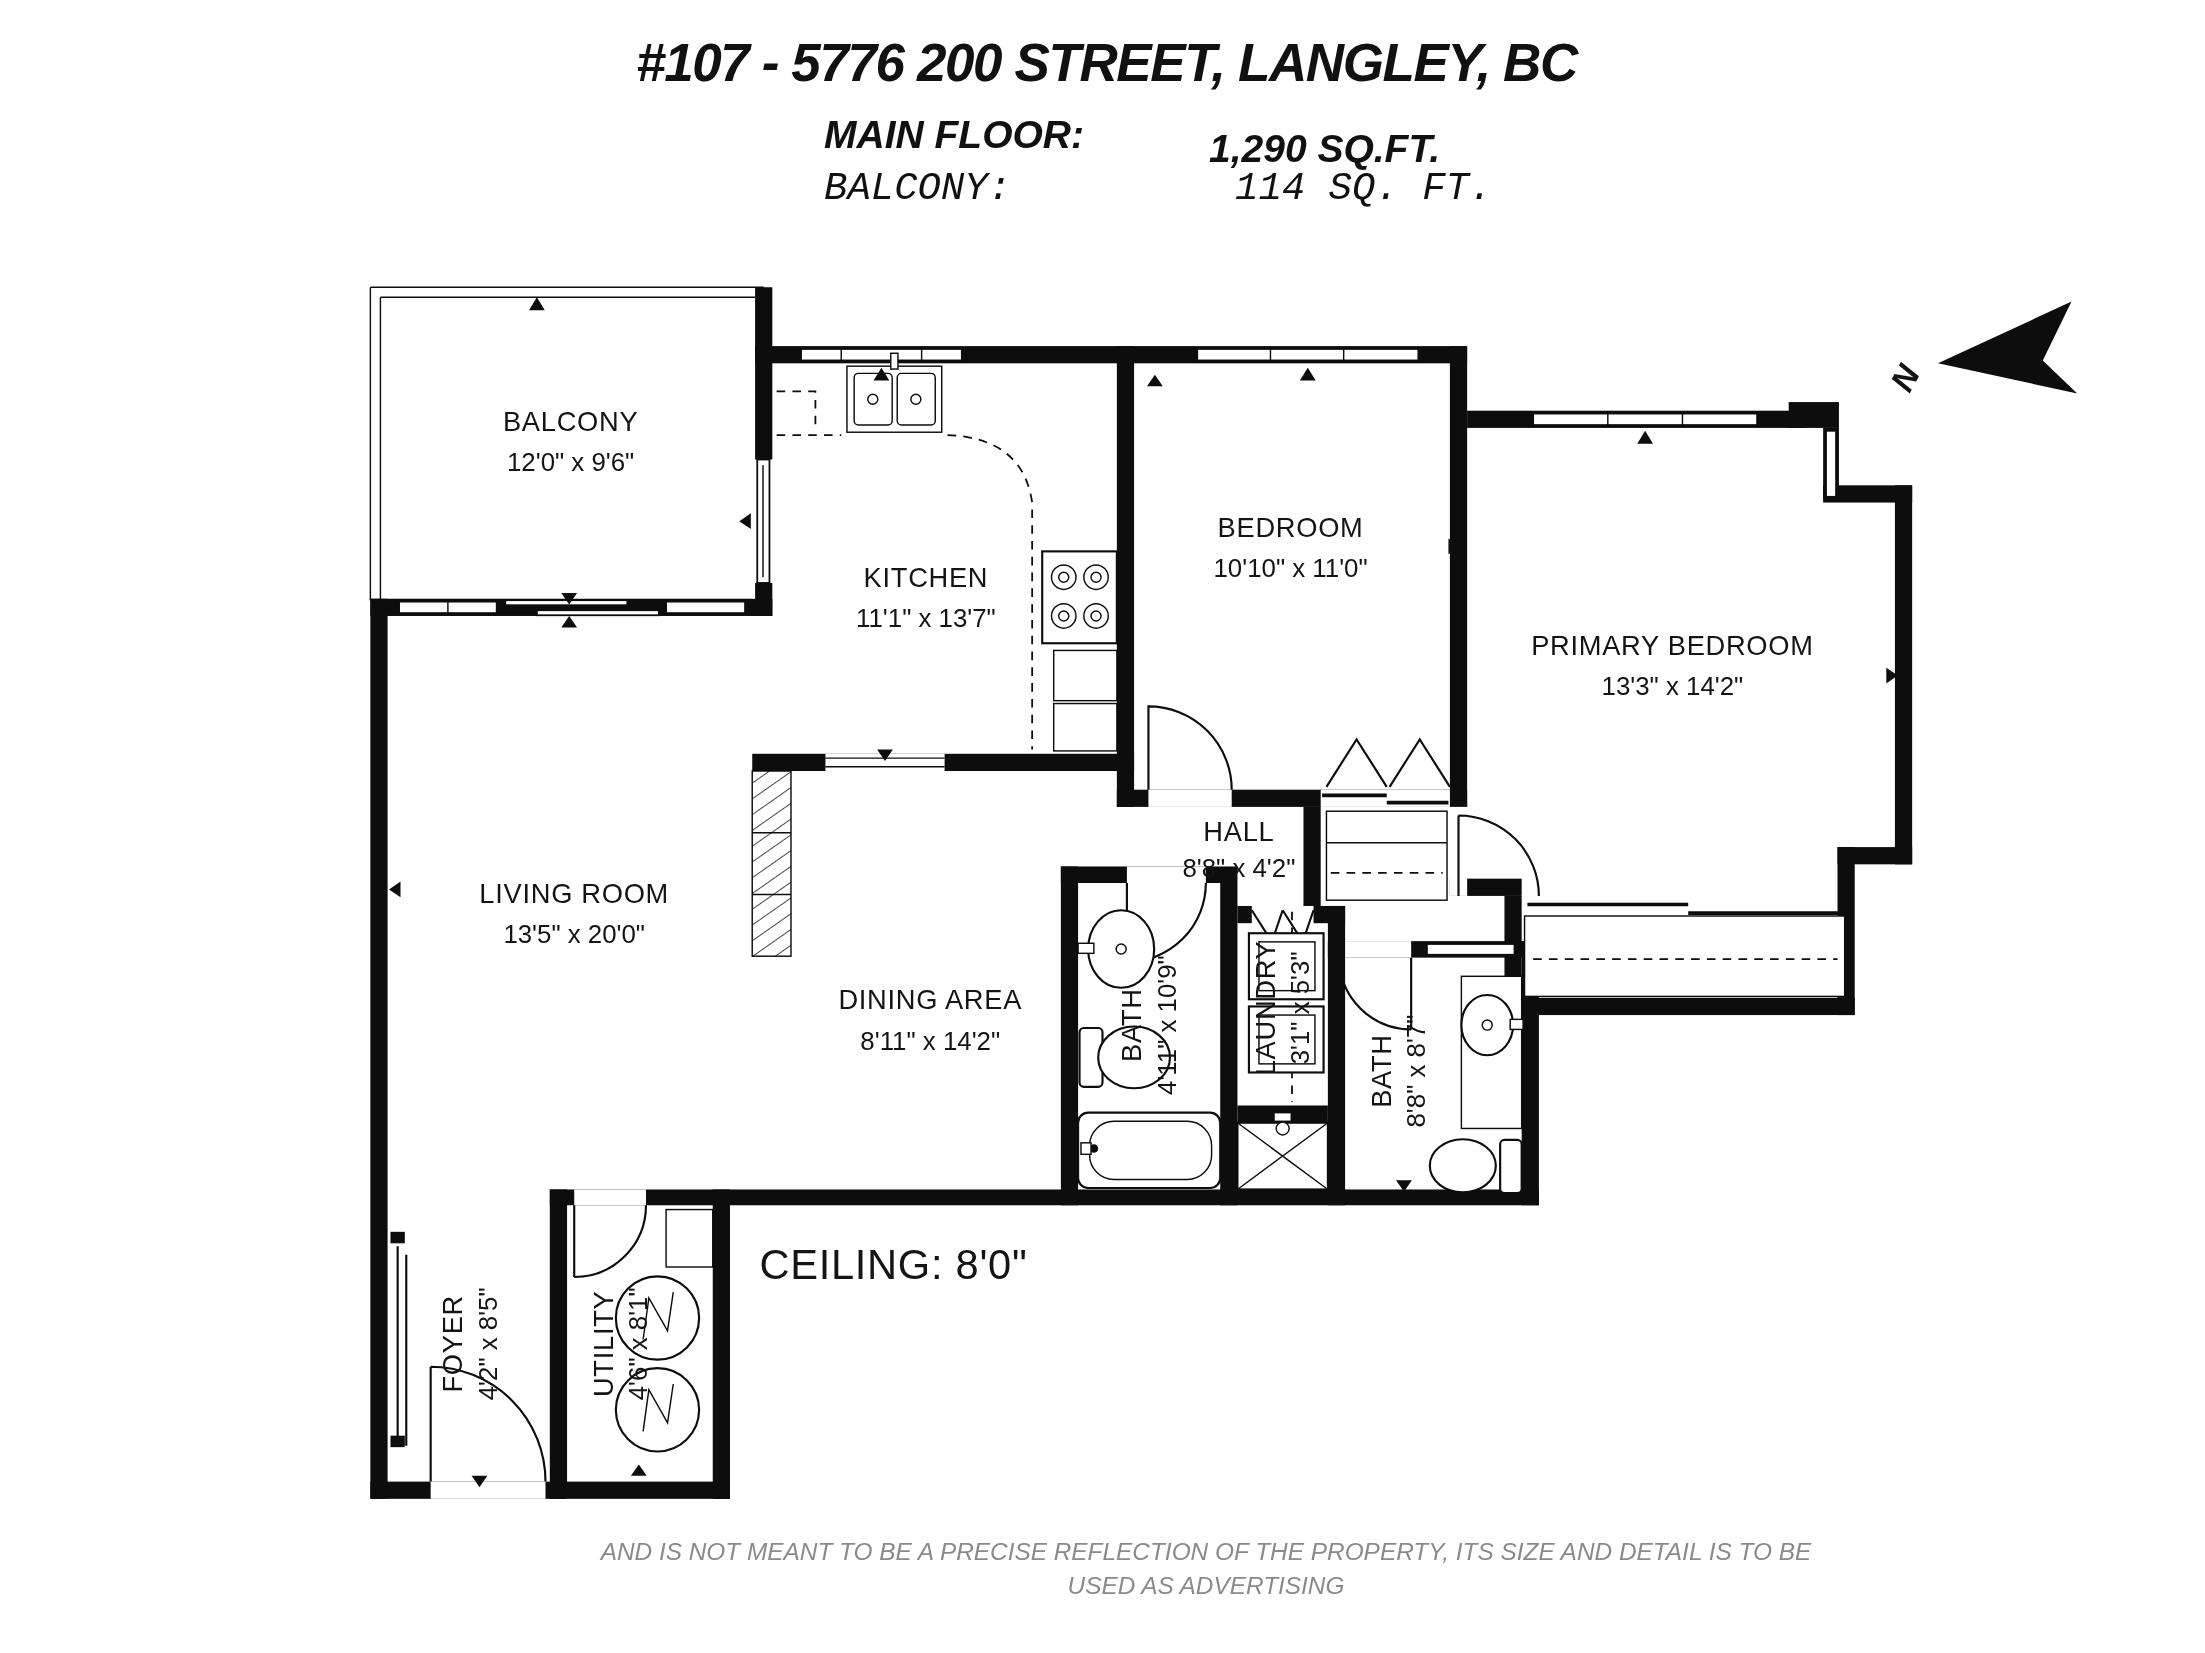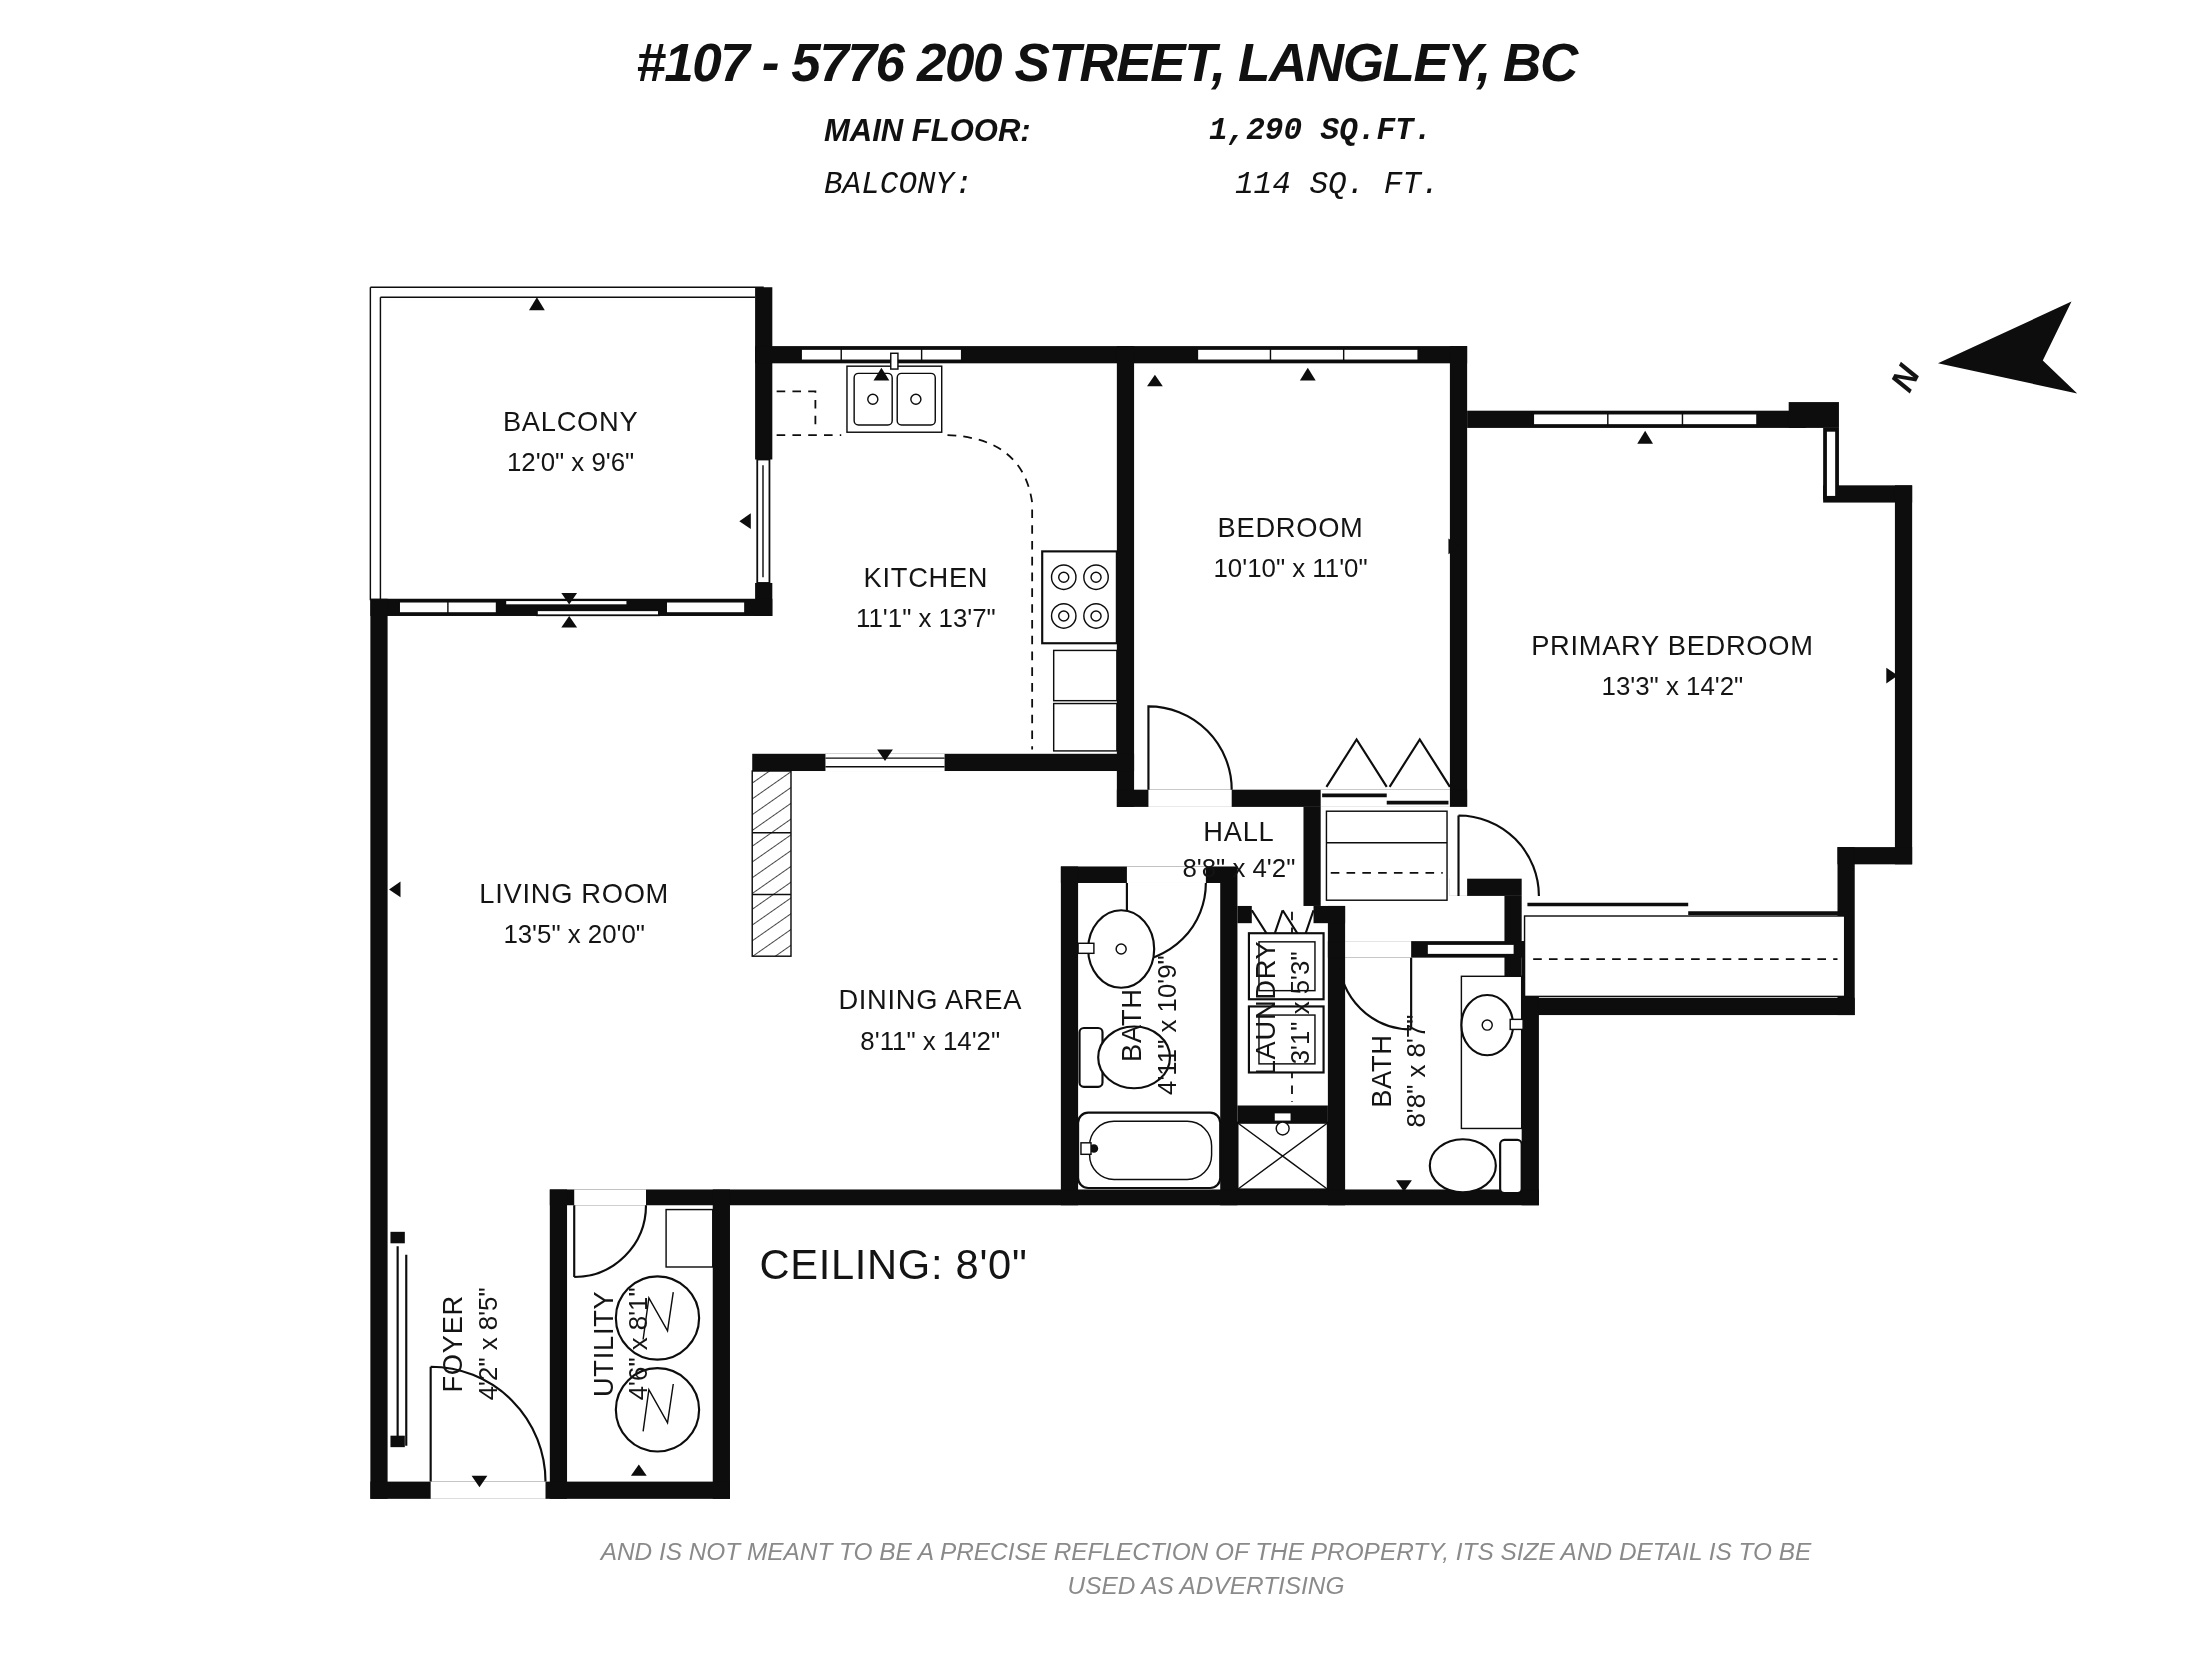--- a/index.html
+++ b/index.html
@@ -1,23 +1,23 @@
 <!DOCTYPE html>
 <html style="font-size:11.5px"><head>
 <meta charset="utf-8">
 <style>
   html,body{margin:0;padding:0;background:#fff;}
   .page{position:relative;width:2205px;height:1654px;background:#fff;overflow:hidden;
         font-family:"Liberation Sans",sans-serif;color:#111;padding-left:8px;}
   .title{position:absolute;left:0;right:0;top:32px;text-align:center;
          font-size:53px;font-weight:700;font-style:italic;letter-spacing:-1.4px;}
-  .arearow{position:absolute;font-style:italic;font-size:31px;white-space:nowrap;}
+  .arearow{position:absolute;font-style:italic;font-size:39px;white-space:nowrap;}
   .arearow .lbl{display:inline-block;}
   .row-main{top:113px;left:824px;font-weight:700;}
-  .row-main .val{position:absolute;left:385px;top:0;font-family:Liberation Mono, monospace;}
+  .row-main .val{position:absolute;left:385px;top:14px;}
   .row-balc{top:167px;left:824px;font-weight:400;font-family:Liberation Mono, monospace;}
   .row-balc .val{position:absolute;left:399px;top:0;margin-left:12px;}
   .disclaimer{position:absolute;left:596px;width:1220px;top:1535px;text-align:center;
               font-size:24.4px;font-style:italic;color:#8a8a8a;line-height:34px;letter-spacing:0px;}
   svg{position:absolute;left:0;top:0;}
   .wall{fill:#0d0d0d;stroke:none;}
   .winw{fill:#fff;stroke:#0d0d0d;stroke-width:2.5;}
   .gap{fill:#fff;stroke:none;}
   .ln{stroke:#0d0d0d;stroke-width:3;fill:none;}
   .ln2{stroke:#0d0d0d;stroke-width:2;fill:none;}

